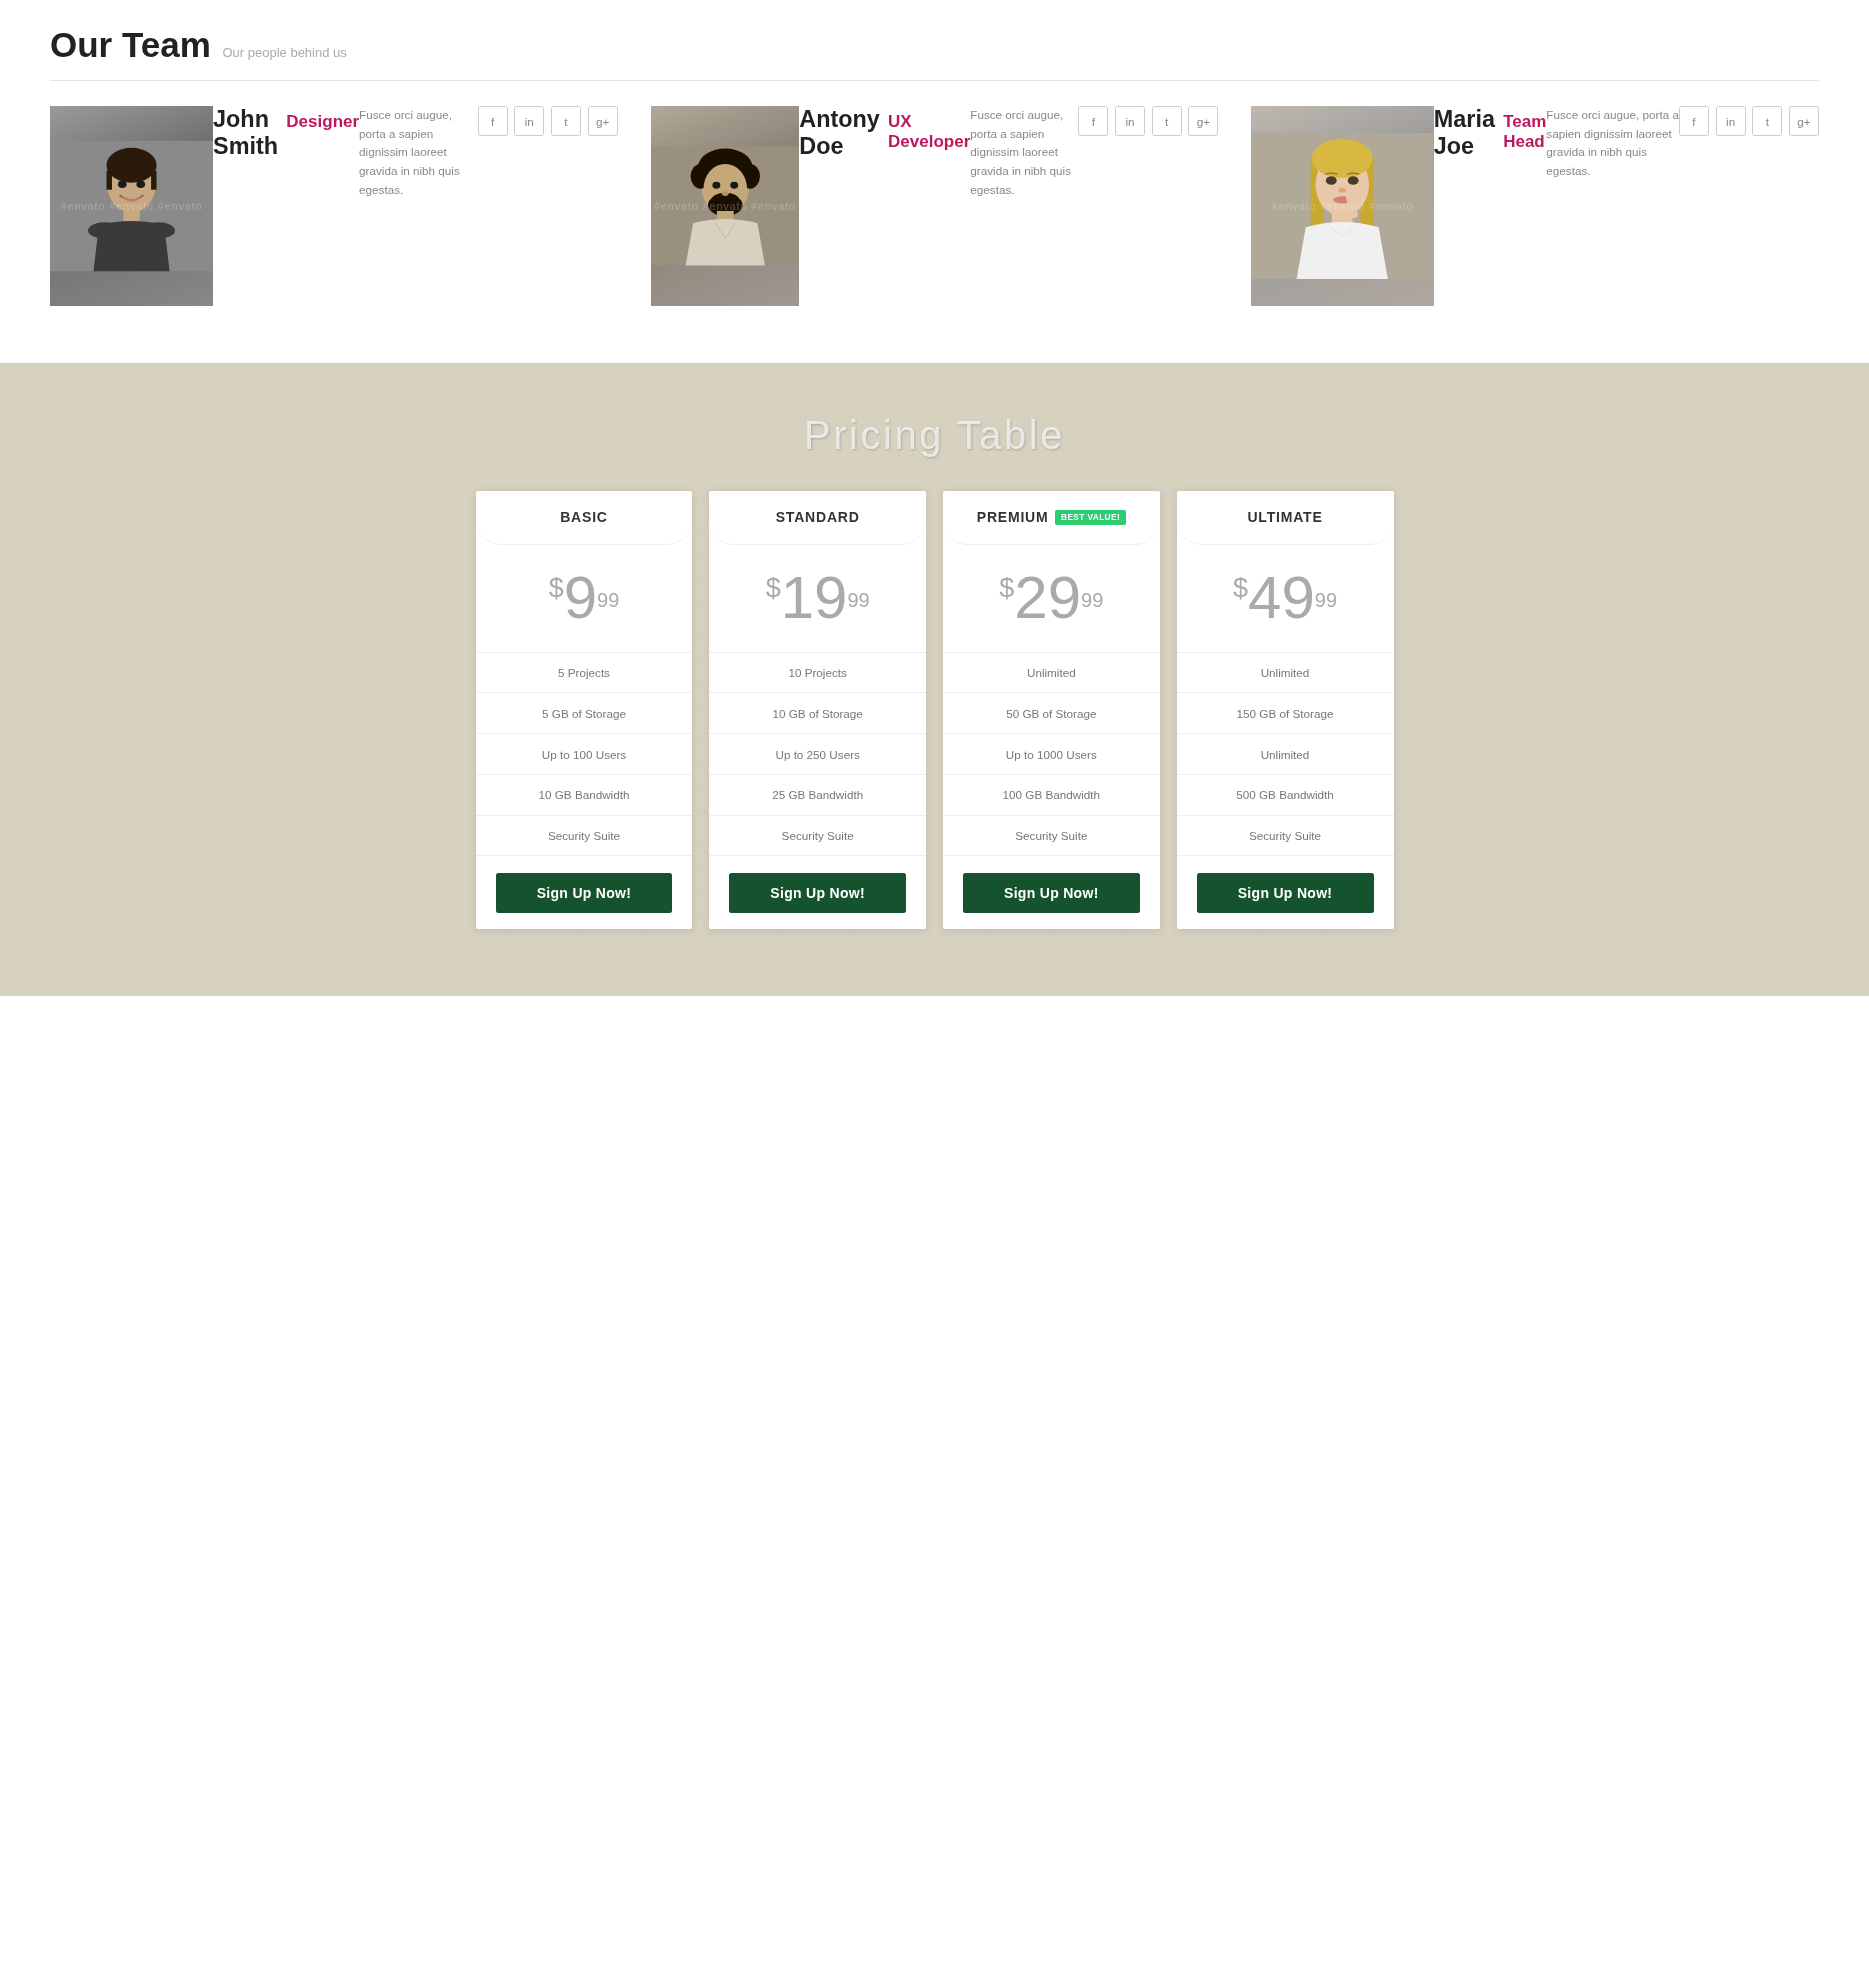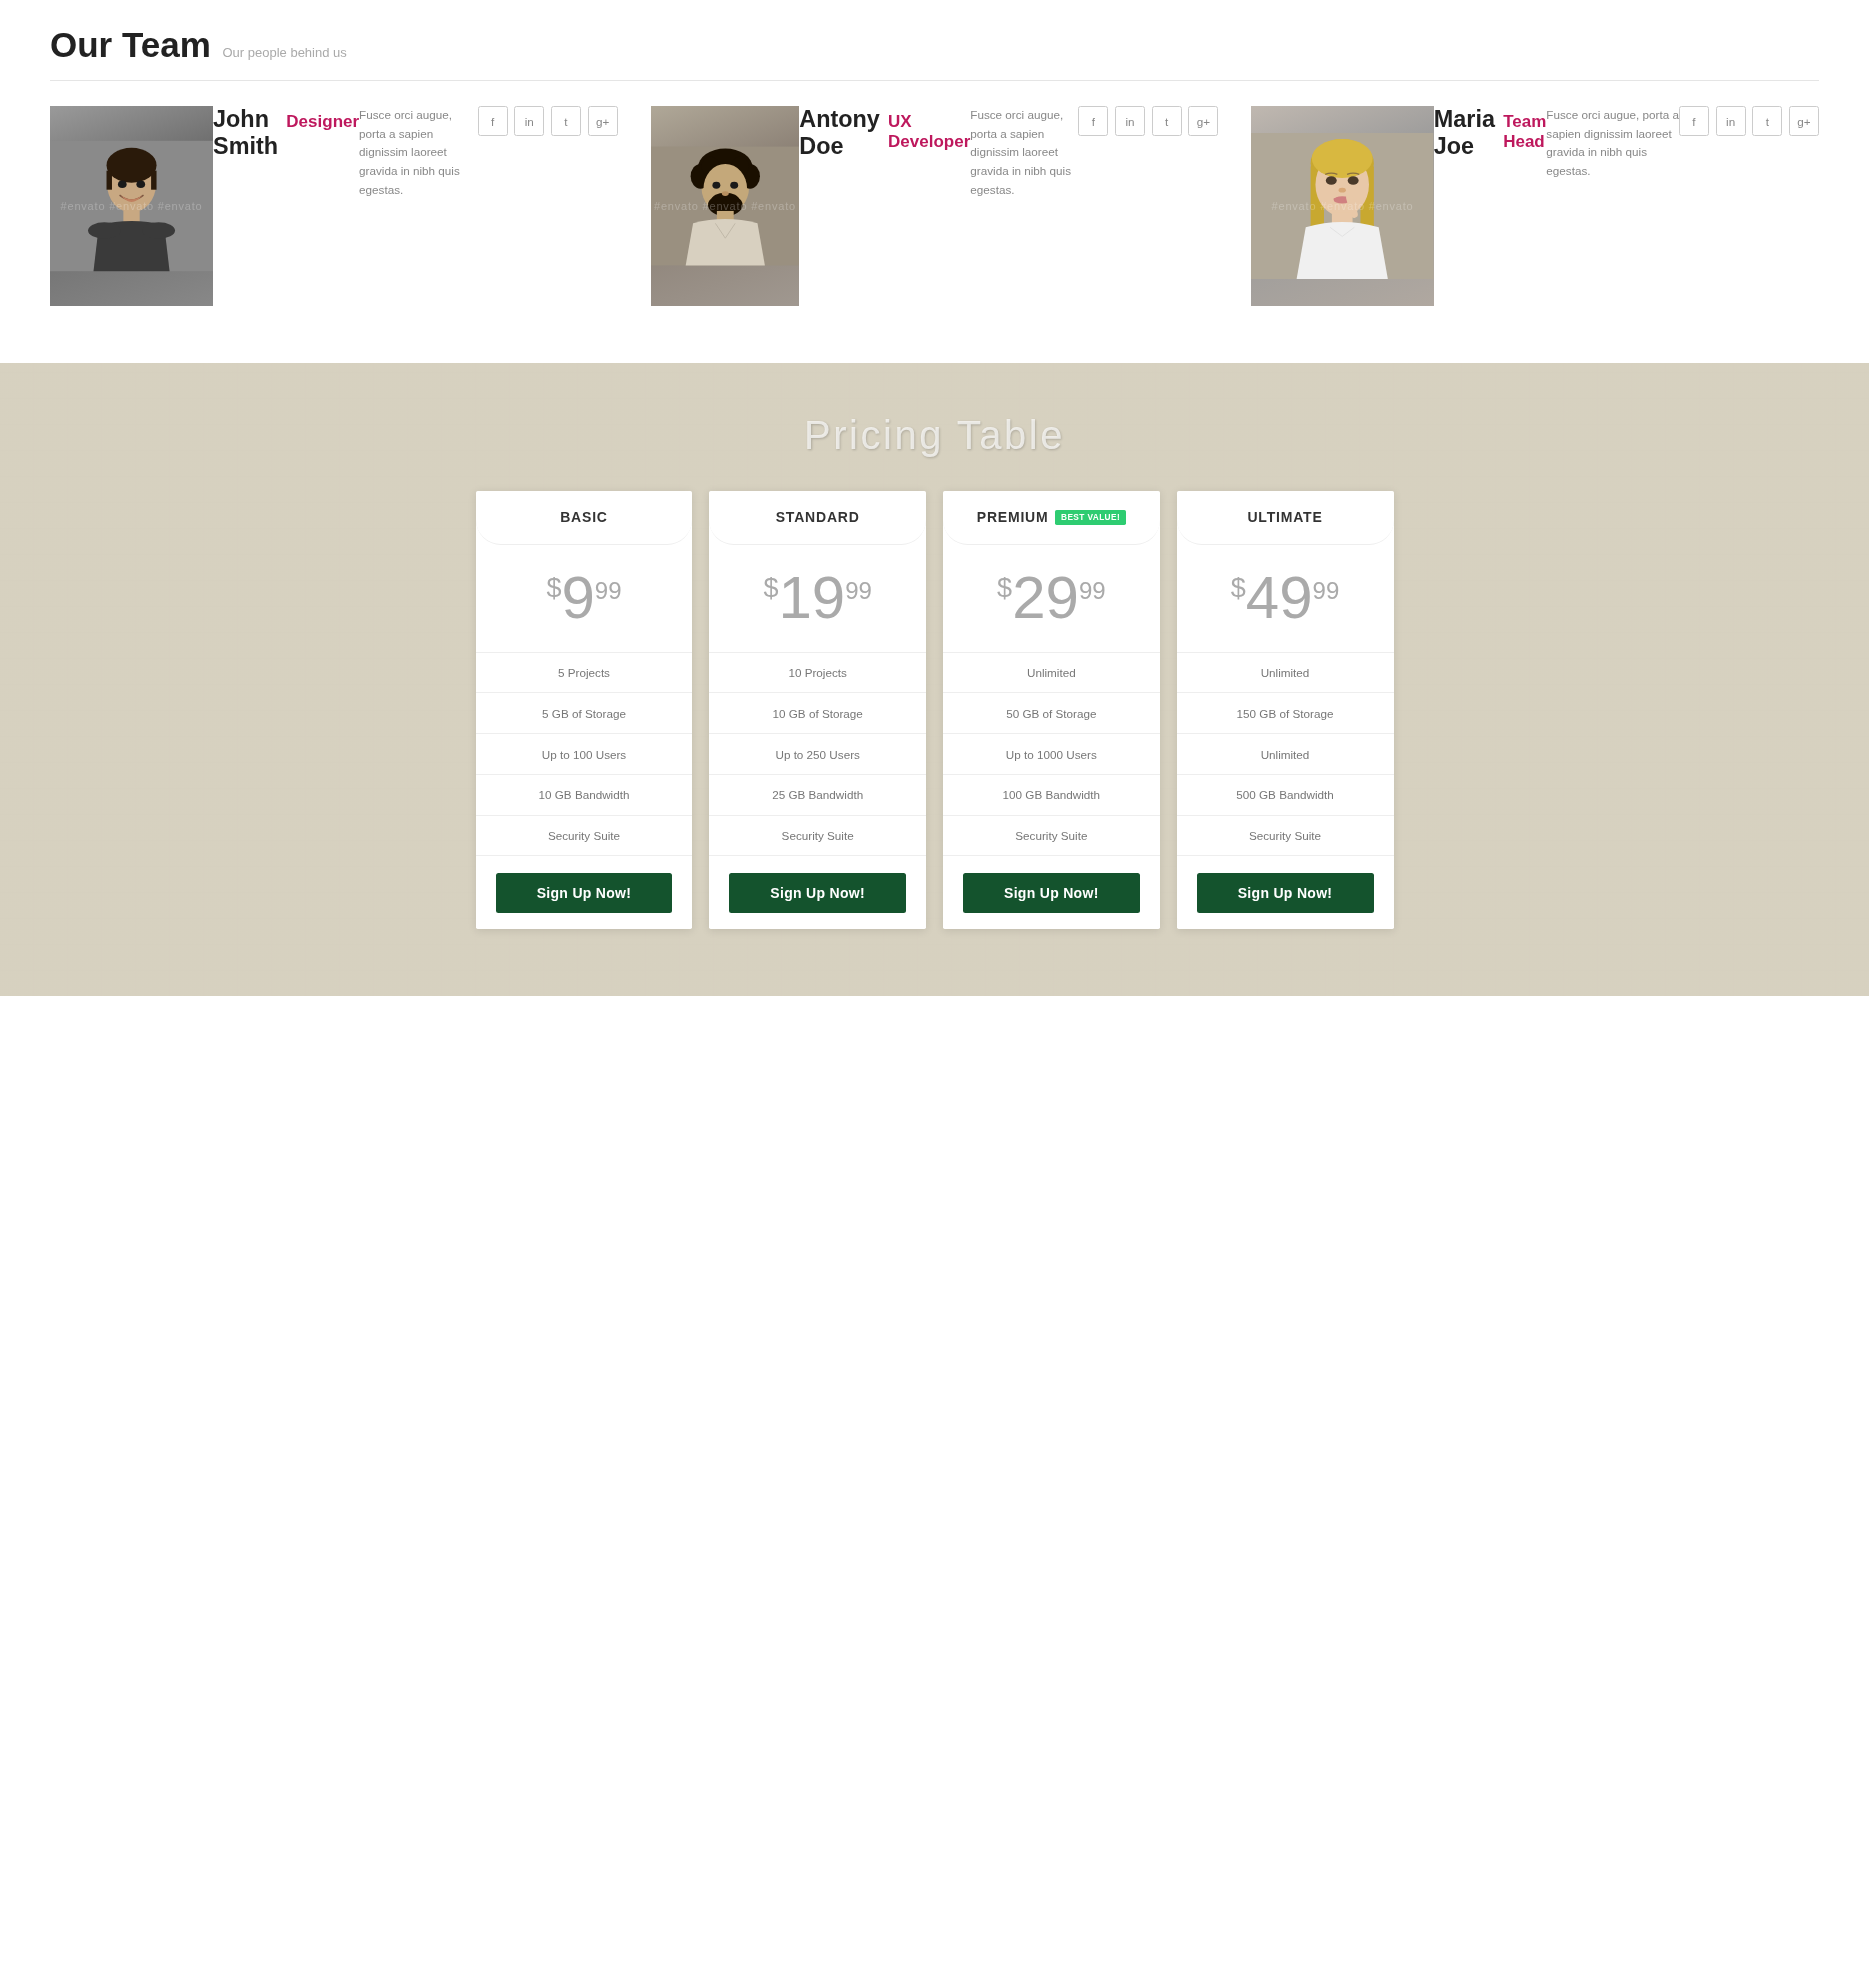--- a/index.html
+++ b/index.html
@@ -210,24 +210,24 @@
       font-weight: 300;
       margin-top: 6.7px;
     }
     .price-main {
       font-size: 60px;
       color: #aaa;
       font-weight: 300;
       line-height: 1;
     }
     .price-cents {
-      font-size: 24px;
+      font-size: 20px;
       color: #aaa;
       font-weight: 300;
-      margin-top: 11px;
+      margin-top: 22px;
     }
     .plan-feature {
       width: 100%;
       padding: 13.4px 8.3px;
       text-align: center;
       border-bottom: 0.8px solid #eee;
       font-size: 11.7px;
       color: #777;
     }
     .plan-cta {

